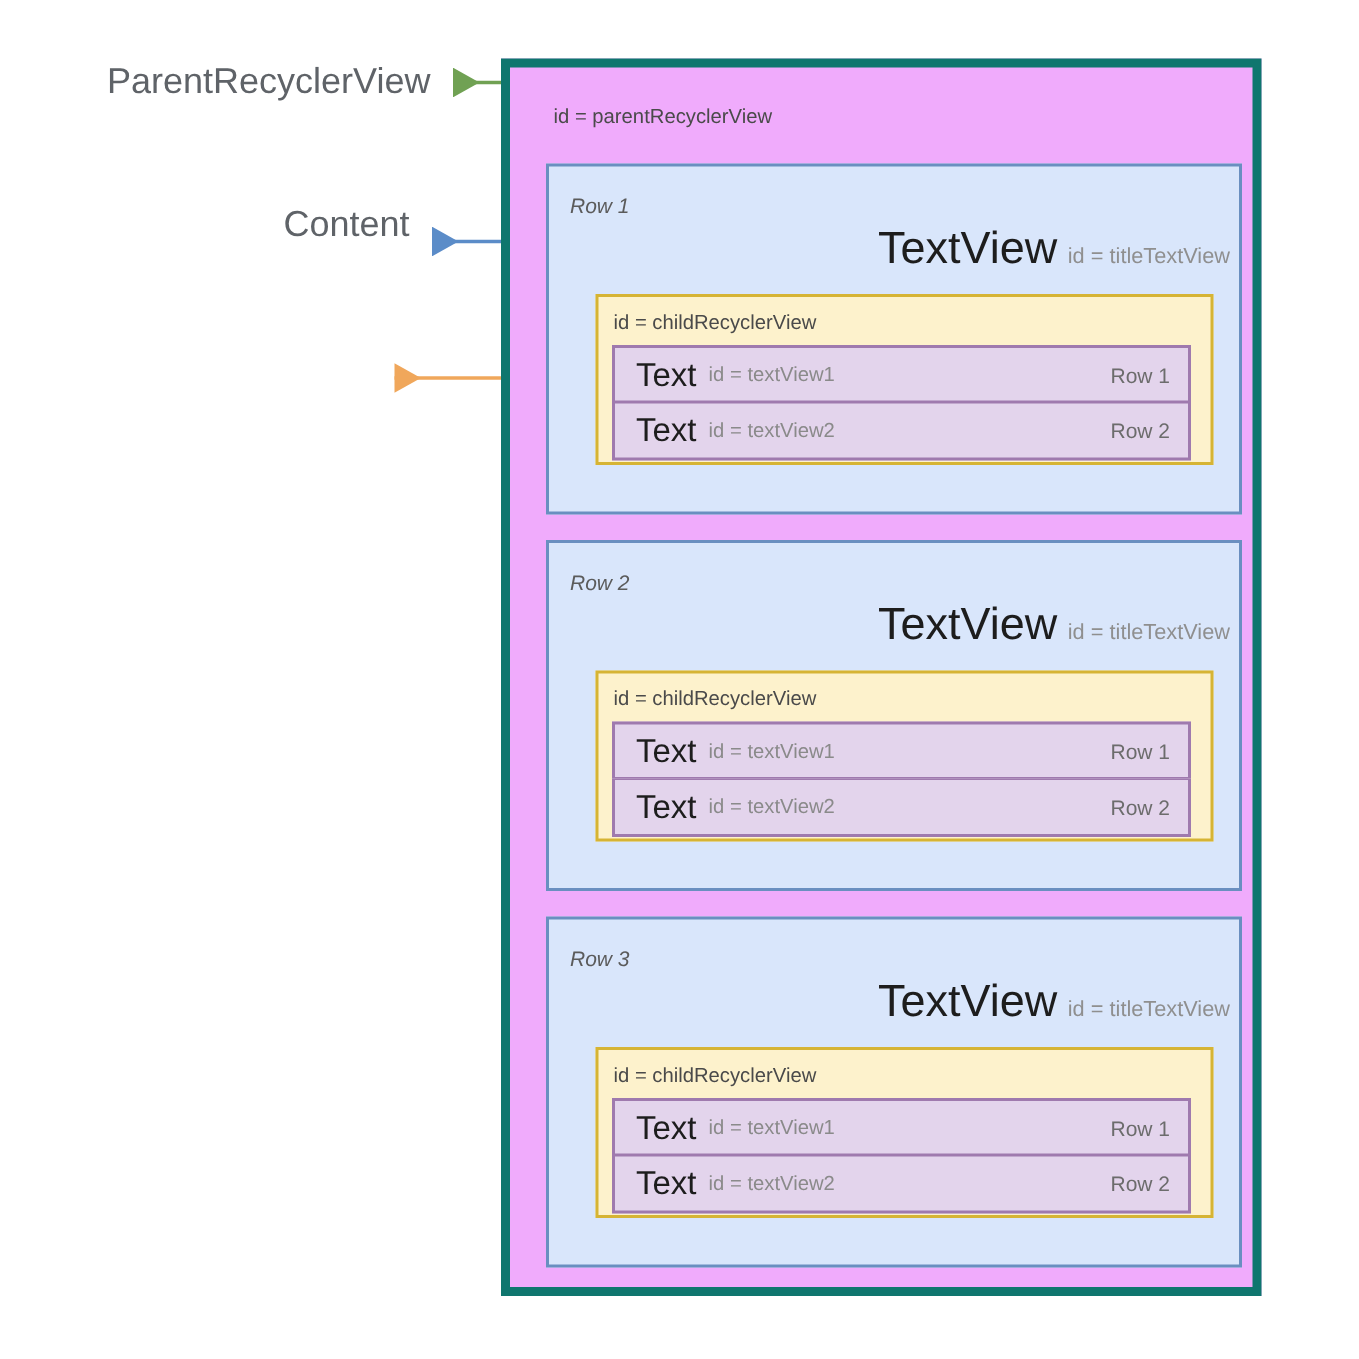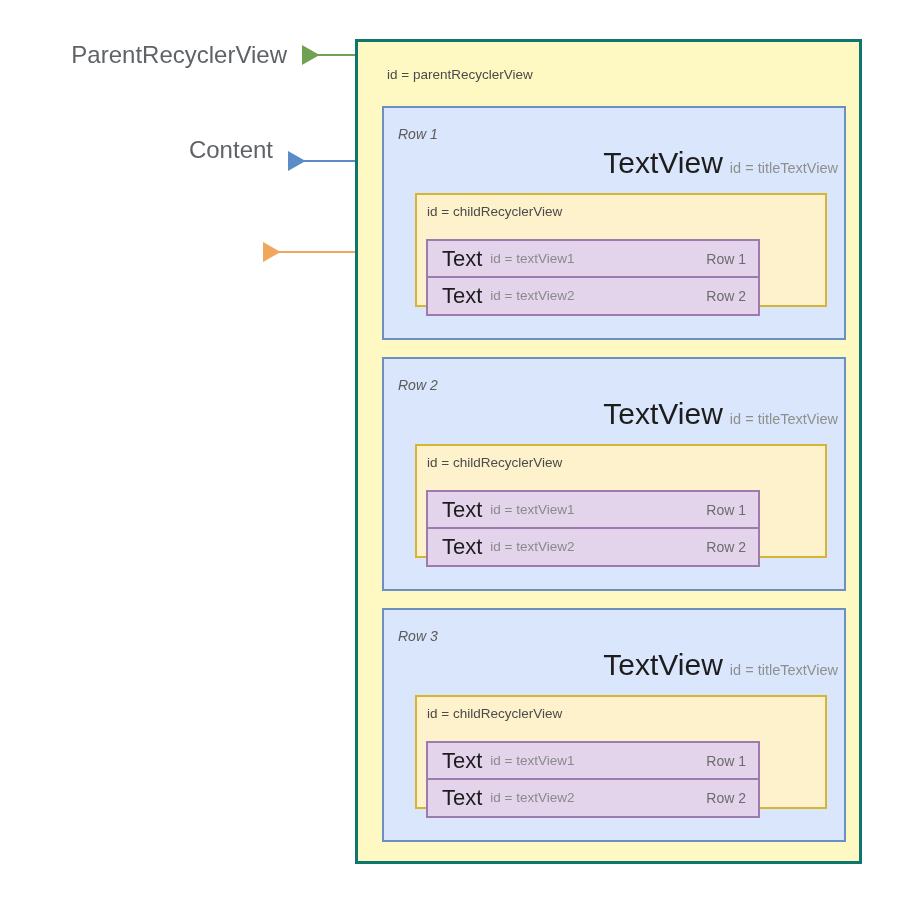--- a/index.html
+++ b/index.html
@@ -38,27 +38,27 @@
     position: absolute;
     left: 0; top: 0;
     width: 906px;
     height: 906px;
     pointer-events: none;
   }
 
   
   #parent-box {
     position: absolute;
-    left: 355px;
+    left: 334px;
     top: 39px;
     width: 507px;
     height: 825px;
     box-sizing: border-box;
-    background: #fef9c3;
-    border: 3px solid #0f766e;
+    background: #f0abfc;
+    border: 6px solid #0f766e;
   }
   #parent-id-label {
     position: absolute;
     left: 29px;
     top: 25px;
     font-size: 13.5px;
     color: #4a4a4a;
     white-space: nowrap;
   }
 
@@ -128,24 +128,23 @@
     font-size: 13.5px;
     color: #4a4a4a;
     white-space: nowrap;
   }
 
   
   .items-stack {
     position: absolute;
     left: 9px;
     top: 32px;
-    width: 334px;
+    width: 386px;
     height: 78px;
     box-sizing: border-box;
-    margin-top: 12px;
   }
   .item-row {
     position: relative;
     box-sizing: border-box;
     height: 39px;
     background: #e3d4ec;
     border: 2px solid #9f7aae;
     display: flex;
     align-items: center;
     padding: 0 12px 0 14px;

